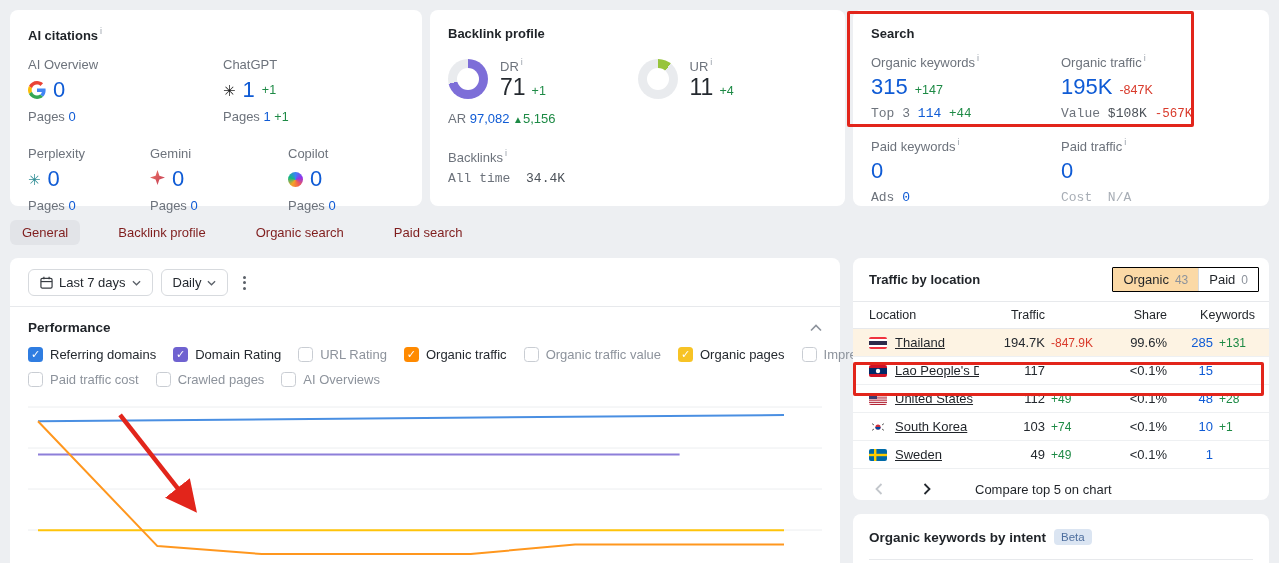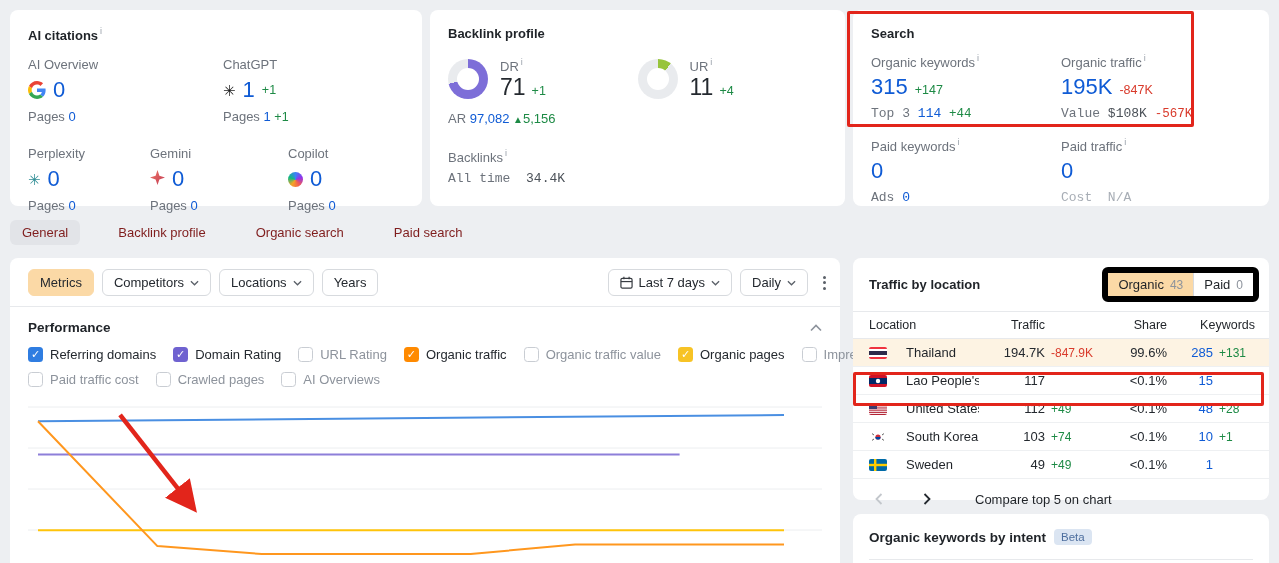--- a/index.html
+++ b/index.html
@@ -81,35 +81,35 @@
   .cbitem.checked .box::after { content:"✓"; position:absolute; inset:0; color:#fff; font-size:11px; font-weight:bold;
        display:flex; align-items:center; justify-content:center; }
   .cbitem .cblabel { color:#8d939c; font-size:13px; }
   .cbitem.checked .cblabel { color:#24292f; }
 
   #perf-chart { position:absolute; left:0; top:130px; }
 
   
   #traffic { left:853px; top:258px; width:416px; height:242px; }
   #traffic-head { display:flex; align-items:center; justify-content:space-between; padding:9px 10px 9px 16px; border-bottom:1px solid #e7e9ec; }
-  .seg-group { display:flex; border:6px solid #000000; border-radius:6px; overflow:hidden; font-size:13px; }
+  .seg-group { display:flex; border:1px solid #000000; border-radius:1px; overflow:hidden; font-size:13px; }
   .seg { display:flex; align-items:center; gap:6px; padding:4px 10px; background:#fff; cursor:pointer; }
   .seg.sel { background:#fbd9a6; }
   .seg .cnt { color:#8d939c; font-size:12px; }
   .seg + .seg { border-left:1px solid #d7dade; }
 
   .ttable { position:relative; font-size:13px; }
   .trow, .thead {
     display:grid; grid-template-columns:1fr 60px 58px 52px 40px 36px;
     align-items:center; column-gap:6px; padding:0 14px 0 16px; height:28px;
   }
   .thead { font-weight:normal; font-size:12.5px; border-bottom:1px solid #e7e9ec; height:27px; }
   .trow { border-bottom:1px solid #eef0f2; }
   .thl { text-align:left; } .thr { text-align:right; }
-  .cname { display:flex; align-items:center; gap:19px; overflow:hidden; white-space:nowrap; }
+  .cname { display:flex; align-items:center; gap:8px; overflow:hidden; white-space:nowrap;text-decoration:underline; }
   .flag { width:18px; height:12px; border-radius:2px; overflow:hidden; flex:0 0 auto; display:inline-block; }
   .cr { text-align:right; color:#24292f; }
   .cl { text-align:left; font-size:12px; }
   .kw { text-align:right; color:#0f5bd5; cursor:pointer; }
   .row-hl { background:#fdf3e3; }
   #thailand-redbox { left:0; top:60px; width:411px; height:34px; }
   #tfoot { display:flex; align-items:center; gap:28px; padding:10px 16px; }
   .pag { width:20px; height:20px; display:flex; align-items:center; justify-content:center; cursor:pointer; }
 
   
@@ -262,40 +262,20 @@
 
 <div id="tabbar">
   <span class="tab sel">General</span>
   <span class="tab">Backlink profile</span>
   <span class="tab">Organic search</span>
   <span class="tab">Paid search</span>
 </div>
 
 <div class="card" id="main">
   <div id="toolbar">
-    <div class="tb-left">
-      <button class="btn tan">
-          <span>Metrics</span>
-        </button>
-      <button class="btn">
-          <span>Competitors</span>
-          <svg class="chev" viewBox="0 0 10 6">
-            <polyline points="1,1 5,5 9,1" fill="none" stroke="#5a6068" stroke-width="1.4"></polyline>
-          </svg>
-        </button>
-      <button class="btn">
-          <span>Locations</span>
-          <svg class="chev" viewBox="0 0 10 6">
-            <polyline points="1,1 5,5 9,1" fill="none" stroke="#5a6068" stroke-width="1.4"></polyline>
-          </svg>
-        </button>
-      <button class="btn">
-          <span>Years</span>
-        </button>
-    </div>
     <div class="tb-right">
       <button class="btn">
         <svg width="13" height="13" viewBox="0 0 14 14">
             <rect x="1" y="2.5" width="12" height="10.5" rx="1.5" fill="none" stroke="#383c42" stroke-width="1.3"></rect>
             <line x1="1" y1="6" x2="13" y2="6" stroke="#383c42" stroke-width="1.3"></line>
             <line x1="4.2" y1="0.8" x2="4.2" y2="3.6" stroke="#383c42" stroke-width="1.3"></line>
             <line x1="9.8" y1="0.8" x2="9.8" y2="3.6" stroke="#383c42" stroke-width="1.3"></line>
           </svg>
         <span>Last 7 days</span>
         <svg class="chev" viewBox="0 0 10 6">

